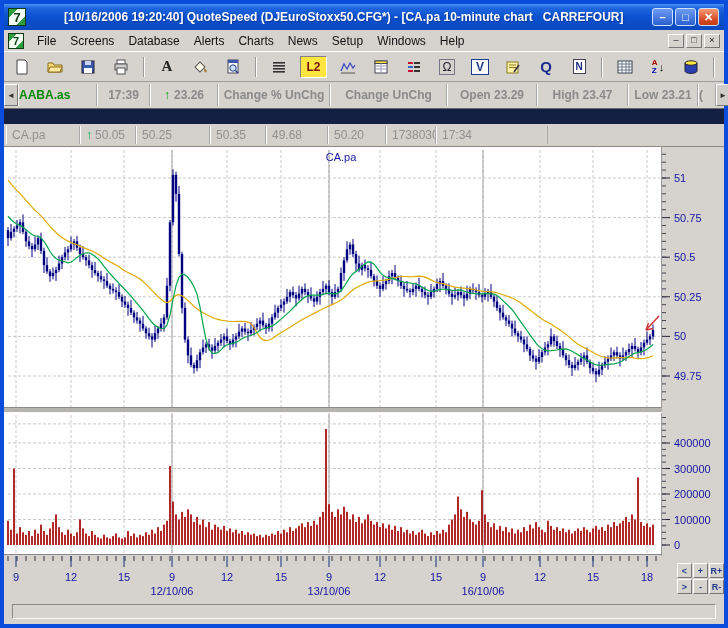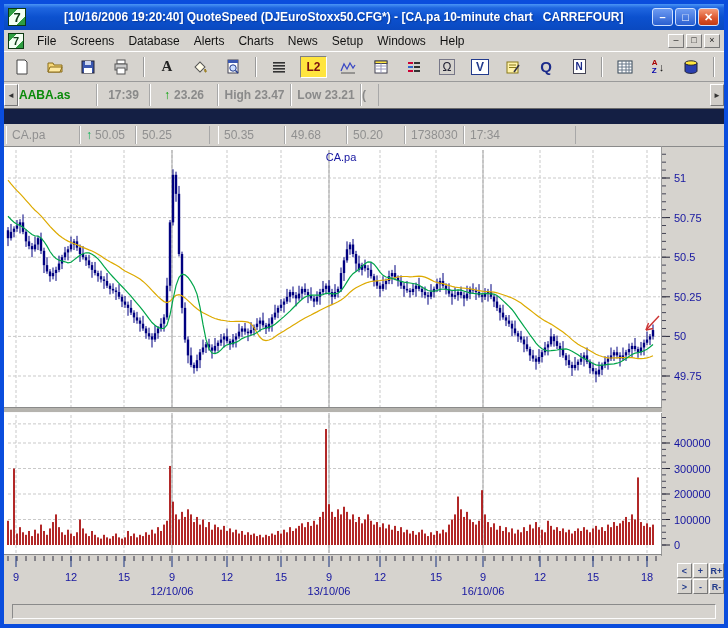--- a/index.html
+++ b/index.html
@@ -38,29 +38,29 @@
   .sortaz .a{color:#a00;} .sortaz .z{color:#00a;} .sortaz .ar{font-size:11px;color:#111;}
   
   .ticker{top:82px;height:26px;background:#d6d3ce;display:flex;align-items:stretch;padding:2px 0;font-size:12px;font-weight:bold;color:#8a8a8a;}
   .tab{width:14px;background:#d0cdc8;border:1px solid;border-color:#fff #777 #777 #fff;display:flex;align-items:center;justify-content:center;font-size:8px;color:#333;flex:0 0 auto;}
   .tcell{display:flex;align-items:center;padding:0 0;border-right:1px solid #a8a8a8;border-left:1px solid #fff;white-space:nowrap;overflow:hidden;flex:0 0 auto;}
   .tsym{color:#0a8a0a;width:79px;}
   .ttime{width:53px;justify-content:center;}
   .tlast{width:68px;justify-content:center;gap:4px;}
   .uparrow{color:#00a000;font-weight:bold;}
   .tf0{width:112px;justify-content:center;} .tf1{width:117px;justify-content:center;}
-  .tf2{width:90px;justify-content:center;} .tf3{width:73px;justify-content:center;} .tf4{width:70px;justify-content:center;}
+  .tf2{width:90px;justify-content:center;} .tf3{width:91px;justify-content:center;} .tf4{width:70px;justify-content:center;}
   .tpart{width:18px;} .tfill{flex:1 1 auto;border:none;}
   
   .darkband{top:108px;height:16px;background:#141f44;border-top:1px solid #6a6a6a;}
   
   .infobar{top:124px;height:22px;background:#d4d1cc;display:flex;align-items:stretch;padding:2px 0 2px 2px;font-size:12px;color:#909090;}
   .icell{display:flex;align-items:center;padding:0 5px;border-right:1px solid #a8a8a8;border-left:1px solid #fff;white-space:nowrap;overflow:hidden;flex:0 0 auto;}
-  .iw0{width:74px;} .iw1{width:56px;gap:3px;} .iw2{width:74px;} .iw3{width:67px;margin-left:8px;} .iw4{width:62px;}
-  .iw5{width:58px;} .iw6{width:59px;} .iw7{width:112px;} .ifill{flex:1 1 auto;border:none;}
+  .iw0{width:74px;} .iw1{width:56px;gap:3px;} .iw2{width:74px;} .iw3{width:56px;} .iw4{width:62px;}
+  .iw5{width:58px;} .iw6{width:50px;} .iw7{width:112px;} .ifill{flex:1 1 auto;border:none;}
   .iup{color:#00b050;font-weight:bold;}
   
   #chartsvg{position:absolute;left:4px;top:146px;width:720px;height:454px;display:block;}
   #chartsvg text{font-family:"Liberation Sans",sans-serif;}
   
   .navbtns{position:absolute;left:677px;top:563px;display:grid;grid-template-columns:repeat(3,15px);grid-auto-rows:15px;gap:1px;}
   .nbtn{background:#d6d3ce;border:1px solid;border-color:#fff #777 #777 #fff;font-size:9px;font-weight:bold;color:#223a8a;
     display:flex;align-items:center;justify-content:center;padding:0;}
   
   .statusbar{top:600px;height:24px;background:#d6d3ce;}
@@ -232,20 +232,23 @@
   </div>
 
   <div class="strip ticker">
     <div class="tab">◄</div>
     <div class="tcell tsym">AABA.as</div>
     <div class="tcell ttime">17:39</div>
     <div class="tcell tlast">
         <span class="uparrow">↑</span>
         <span>23.26</span>
       </div>
+    <div class="tcell tf0">Change % UnChg</div>
+    <div class="tcell tf1">Change UnChg</div>
+    <div class="tcell tf2">Open 23.29</div>
     <div class="tcell tf3">High 23.47</div>
     <div class="tcell tf4">Low 23.21</div>
     <div class="tcell tpart">(</div>
     <div class="tcell tfill"></div>
     <div class="tab">►</div>
   </div>
 
   <div class="strip darkband"></div>
 
   <div class="strip infobar">

